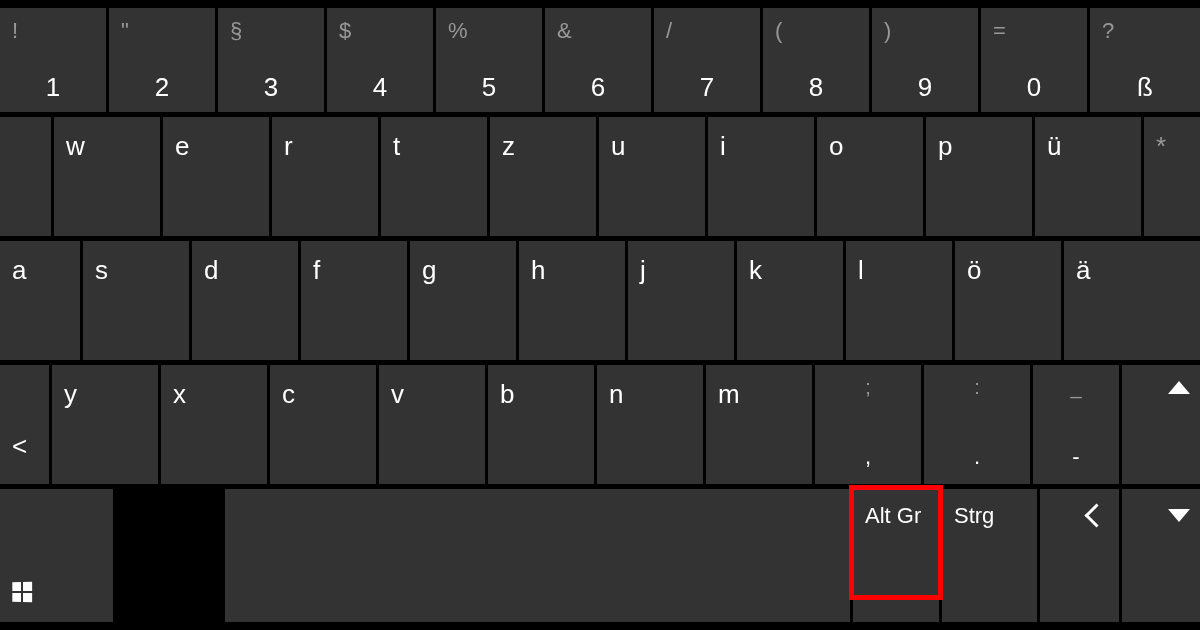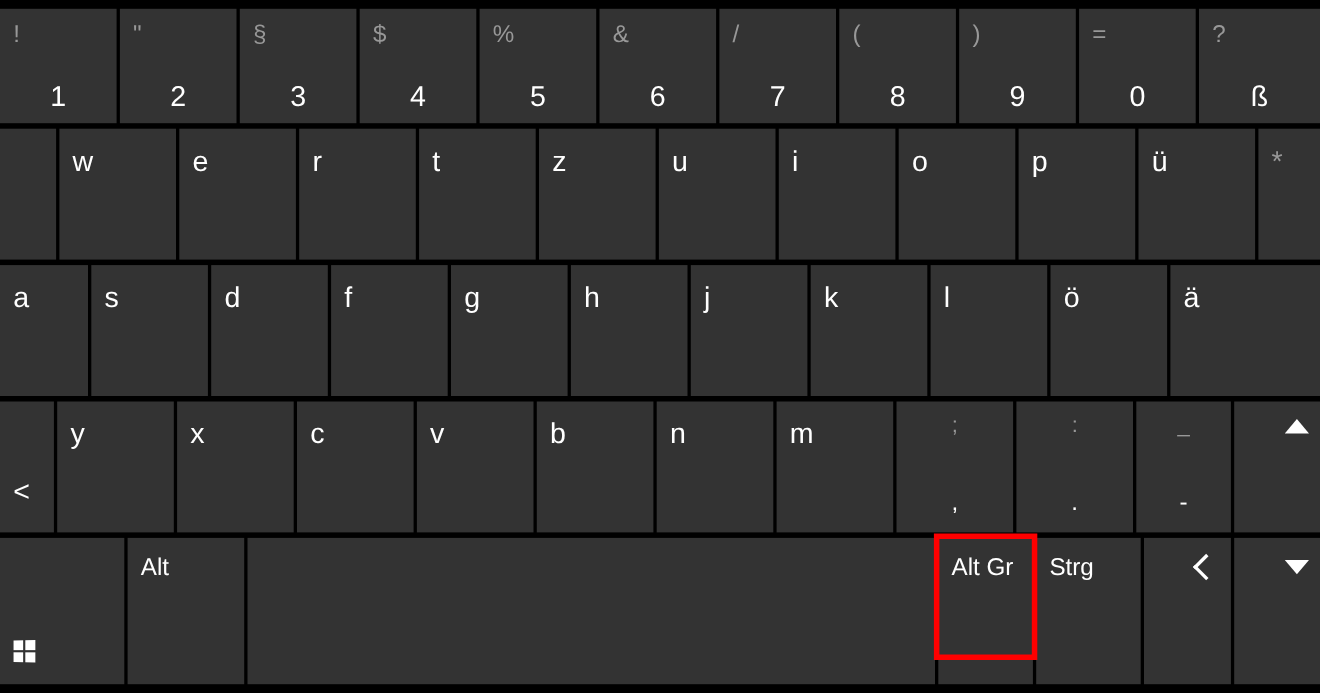--- a/index.html
+++ b/index.html
@@ -240,23 +240,20 @@
   </div>
 
   <div class="key mod" style="left:0px;   top:489px; width:113px; height:133px;">
     <span class="winlogo">
         <span></span>
         <span></span>
         <span></span>
         <span></span>
       </span>
   </div>
-  <div class="key mod" style="left:116px; top:489px; width:106px; height:133px;">
-      <span class="prim">Alt</span>
-    </div>
   <div class="key mod" style="left:225px; top:489px; width:625px; height:133px;"></div>
   <div class="key mod" style="left:853px; top:489px; width:86px;  height:133px;">
       <span class="prim">Alt Gr</span>
     </div>
   <div class="key mod" style="left:942px; top:489px; width:95px;  height:133px;">
       <span class="prim">Strg</span>
     </div>
   <div class="key" style="left:1040px;top:489px; width:79px;  height:133px;">
     <span class="chevL" style="left:48px; top:18px;"></span>
   </div>

